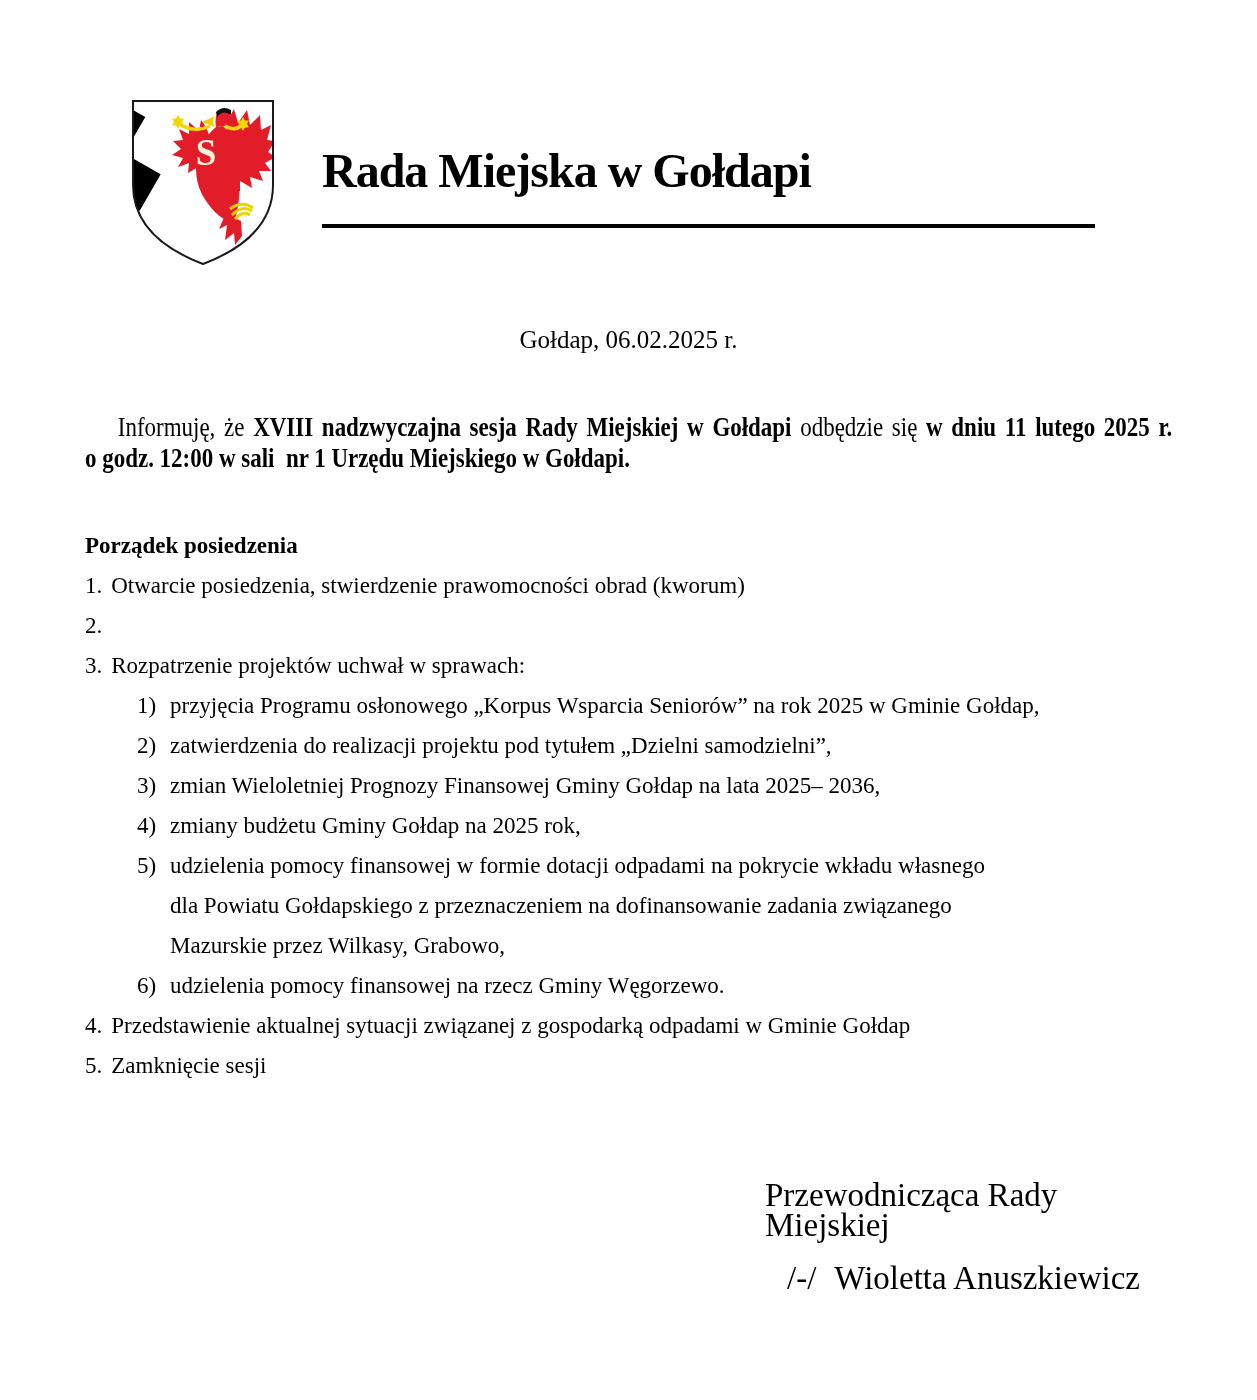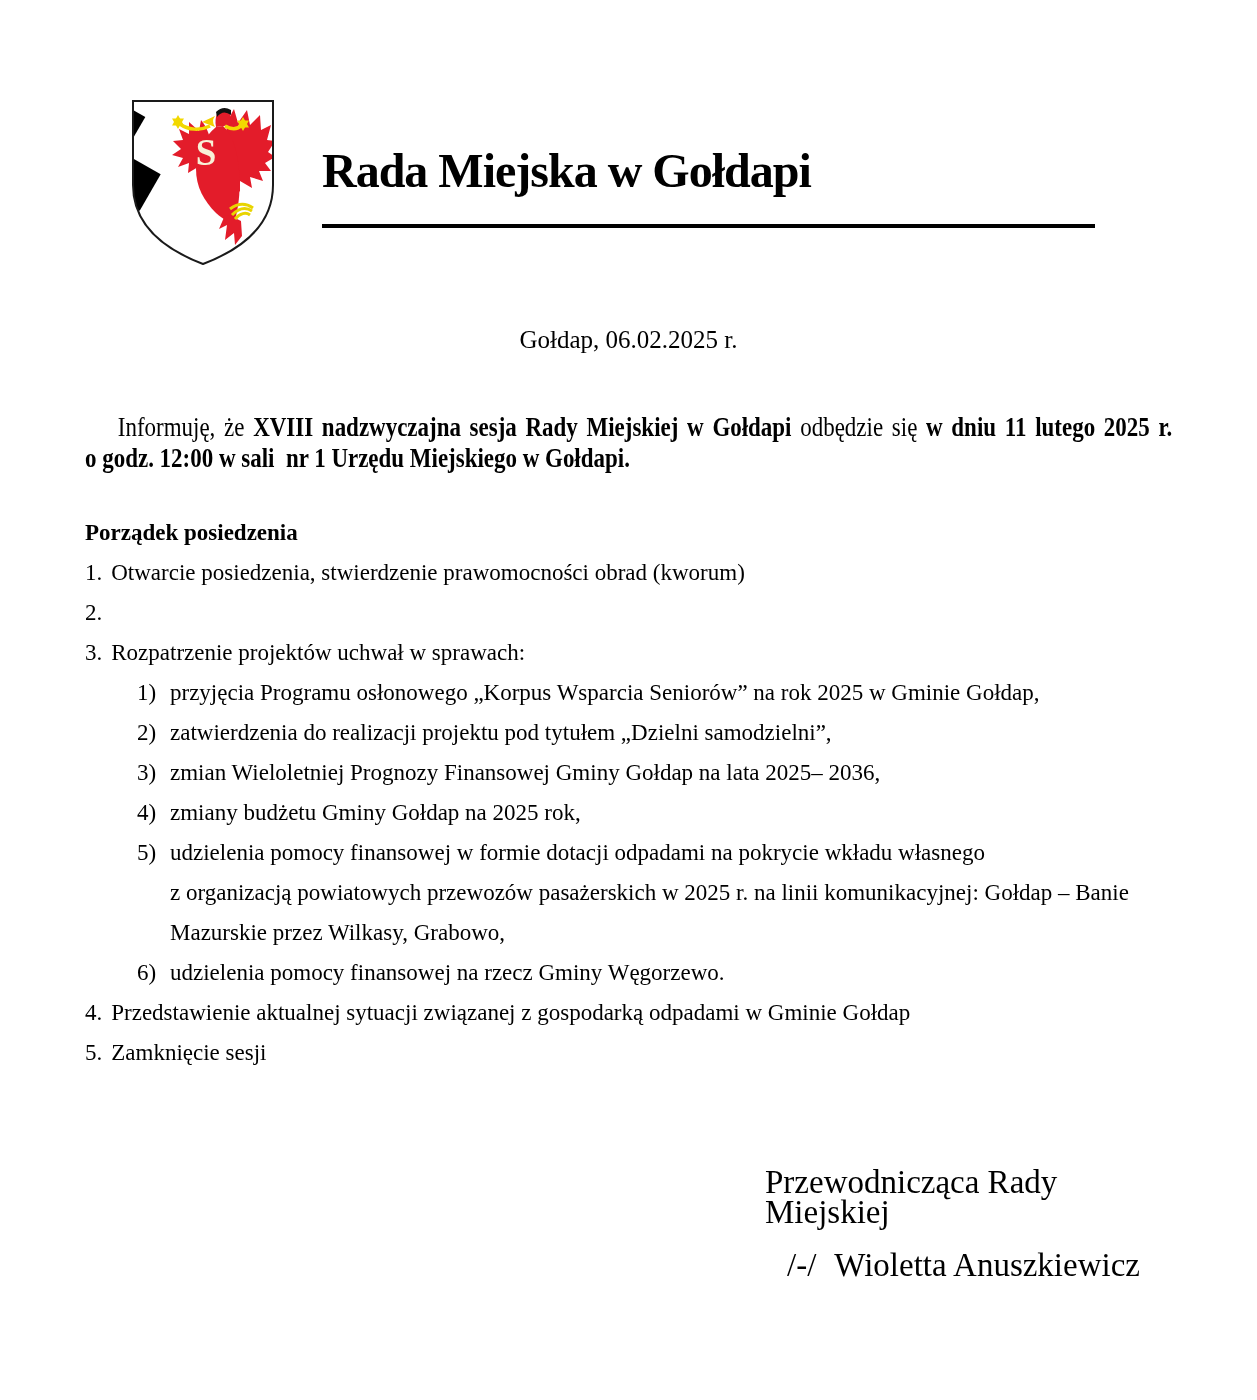--- a/index.html
+++ b/index.html
@@ -32,21 +32,21 @@
   .intro-wrap { margin-top:56px; height:62px; }
   .intro {
     width:1326px;
     transform:scaleX(0.82); transform-origin:0 0;
     font-size:28px; line-height:31px;
   }
   .intro-line.justify { text-align:justify; text-align-last:justify; text-indent:40px; }
   .intro-line:not(.justify) span { white-space:pre-wrap; }
   .intro .b { font-weight:bold; }
   
-  .agenda { margin-top:40px; font-size:23px; line-height:40px; }
+  .agenda { margin-top:53px; font-size:23px; line-height:40px; }
   .agenda h2 { font-size:23px; line-height:40px; font-weight:bold; margin:0; }
   .item-row { display:flex; white-space:nowrap; }
   .item-row .num { margin-right:9px; flex:none; }
   .sublist { padding-left:52px; }
   .subitem { display:flex; }
   .subnum { width:33px; flex:none; }
   .sublines { flex:1 1 auto; }
   .subline { white-space:pre; }
   
   .sig { font-size:33px; line-height:30px; }
@@ -153,21 +153,21 @@
           <div class="subitem">
             <span class="subnum">4)</span>
             <div class="sublines">
               <div class="subline">zmiany budżetu Gminy Gołdap na 2025 rok,</div>
             </div>
           </div>
           <div class="subitem">
             <span class="subnum">5)</span>
             <div class="sublines">
               <div class="subline">udzielenia pomocy finansowej w formie dotacji odpadami na pokrycie wkładu własnego</div>
-              <div class="subline">z organizacją powiatowych przewozów pasażerskich w 2025 r. na linii komunikacyjnej: Gołdap – Banie</div>
+              <div class="subline">dla Powiatu Gołdapskiego z przeznaczeniem na dofinansowanie zadania związanego</div>
               <div class="subline">Mazurskie przez Wilkasy, Grabowo,</div>
             </div>
           </div>
           <div class="subitem">
             <span class="subnum">6)</span>
             <div class="sublines">
               <div class="subline">udzielenia pomocy finansowej na rzecz Gminy Węgorzewo.</div>
             </div>
           </div>
         </div>

